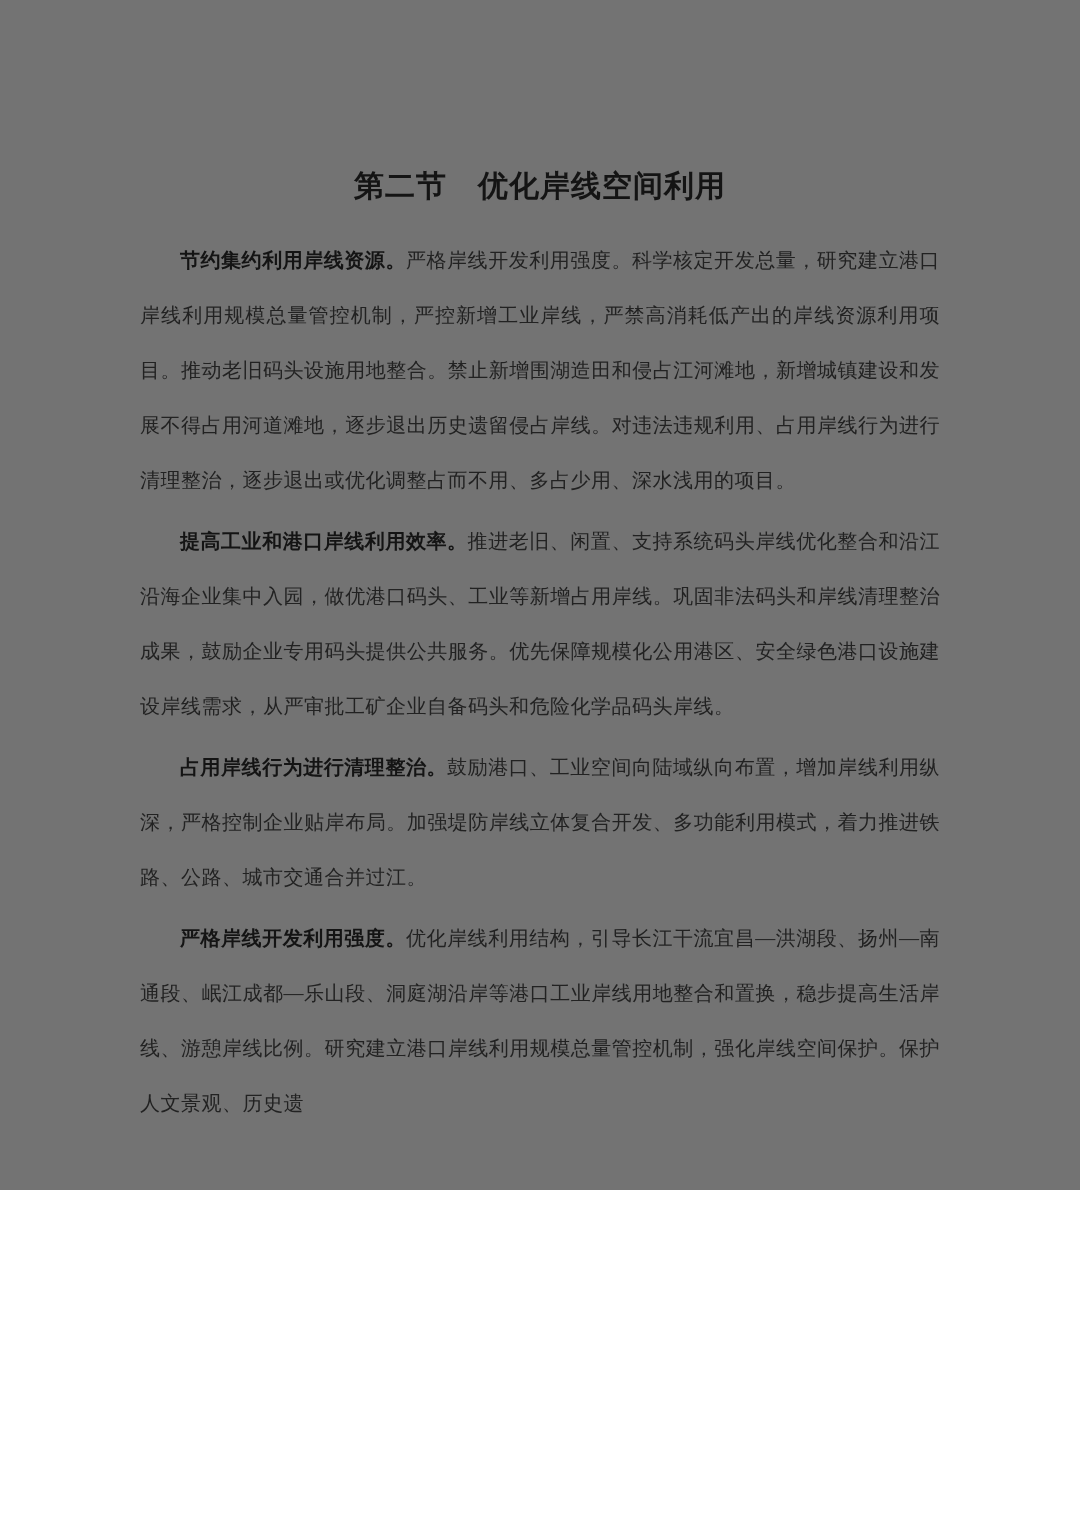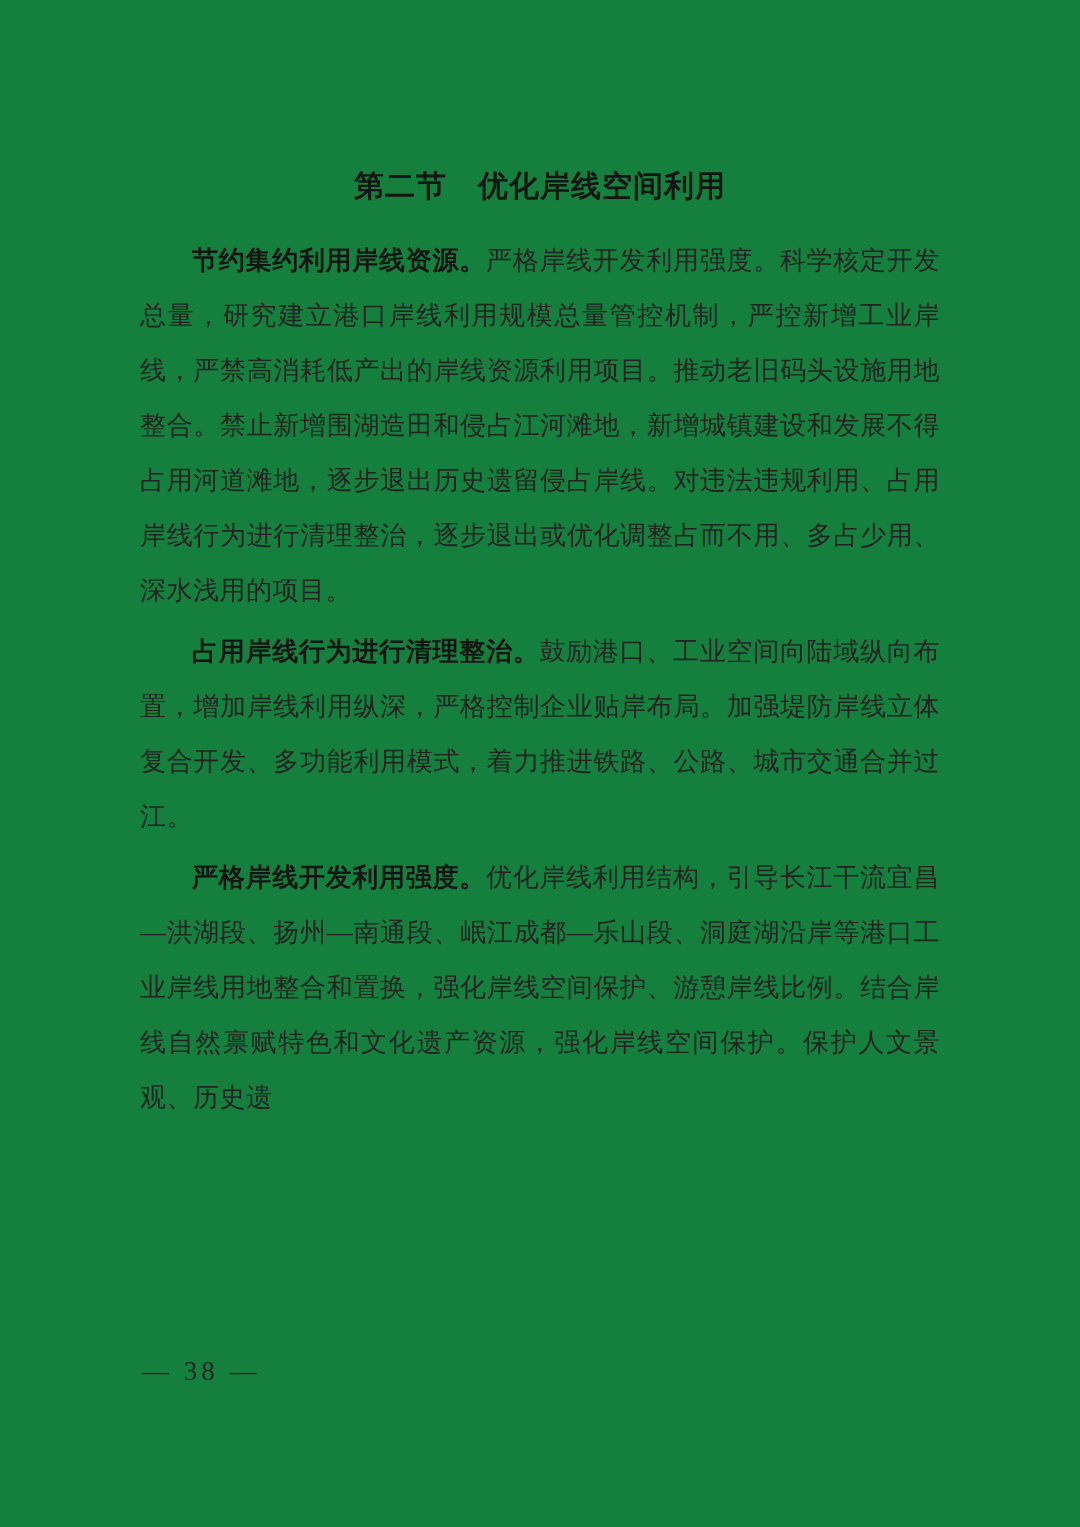--- a/index.html
+++ b/index.html
@@ -3,43 +3,43 @@
 <meta charset="utf-8">
 <style>
   html, body {
     margin: 0;
     padding: 0;
     background: #ffffff;
   }
   .page {
     position: relative;
     width: 1080px;
-    height: 1527px;
-    background: #15803d;
+    height: 1190px;
+    background: #737373;
     overflow: hidden;
     font-family: "Liberation Serif", "DejaVu Serif", serif;
     color: #1f1f1f;
   }
   .heading {
     margin: 0;
     padding-top: 166px;
     text-align: center;
     font-family: "Liberation Sans", "DejaVu Sans", sans-serif;
     font-size: 30px;
     font-weight: 700;
     letter-spacing: 1px;
     color: #141414;
   }
   .content {
     width: 800px;
     margin: 26px auto 0 auto;
   }
   .para {
     margin: 0 0 6px 0;
-    font-size: 26px;
+    font-size: 20px;
     line-height: 55px;
     text-align: justify;
     text-justify: inter-ideograph;
     text-indent: 2em;
     letter-spacing: 0.5px;
     color: #222222;
   }
   .para .lead {
     font-weight: 700;
     color: #141414;
@@ -57,21 +57,22 @@
 </head>
 <body>
 
 <div class="page">
 
   <h1 class="heading">第二节　优化岸线空间利用</h1>
 
   <main class="content" id="paragraphs-container">
   <p class="para"><span class="lead">节约集约利用岸线资源。</span><span class="body-text">严格岸线开发利用强度。科学核定开发总量，研究建立港口岸线利用规模总量管控机制，严控新增工业岸线，严禁高消耗低产出的岸线资源利用项目。推动老旧码头设施用地整合。禁止新增围湖造田和侵占江河滩地，新增城镇建设和发展不得占用河道滩地，逐步退出历史遗留侵占岸线。对违法违规利用、占用岸线行为进行清理整治，逐步退出或优化调整占而不用、多占少用、深水浅用的项目。</span></p>
 
+  <p class="para"><span class="lead">提高工业和港口岸线利用效率。</span><span class="body-text">推进老旧、闲置、支持系统码头岸线优化整合和沿江沿海企业集中入园，做优港口码头、工业等新增占用岸线。巩固非法码头和岸线清理整治成果，鼓励企业专用码头提供公共服务。优先保障规模化公用港区、安全绿色港口设施建设岸线需求，从严审批工矿企业自备码头和危险化学品码头岸线。</span></p>
 
   <p class="para"><span class="lead">占用岸线行为进行清理整治。</span><span class="body-text">鼓励港口、工业空间向陆域纵向布置，增加岸线利用纵深，严格控制企业贴岸布局。加强堤防岸线立体复合开发、多功能利用模式，着力推进铁路、公路、城市交通合并过江。</span></p>
 
-  <p class="para"><span class="lead">严格岸线开发利用强度。</span><span class="body-text">优化岸线利用结构，引导长江干流宜昌—洪湖段、扬州—南通段、岷江成都—乐山段、洞庭湖沿岸等港口工业岸线用地整合和置换，强化岸线空间保护、游憩岸线比例。结合岸线自然禀赋特色和文化遗产资源，强化岸线空间保护。保护人文景观、历史遗</span></p>
+  <p class="para"><span class="lead">严格岸线开发利用强度。</span><span class="body-text">优化岸线利用结构，引导长江干流宜昌—洪湖段、扬州—南通段、岷江成都—乐山段、洞庭湖沿岸等港口工业岸线用地整合和置换，稳步提高生活岸线、游憩岸线比例。研究建立港口岸线利用规模总量管控机制，强化岸线空间保护。保护人文景观、历史遗</span></p>
 </main>
 
   <div class="footer">— 38 —</div>
 
 </div>
 
 </body></html>

